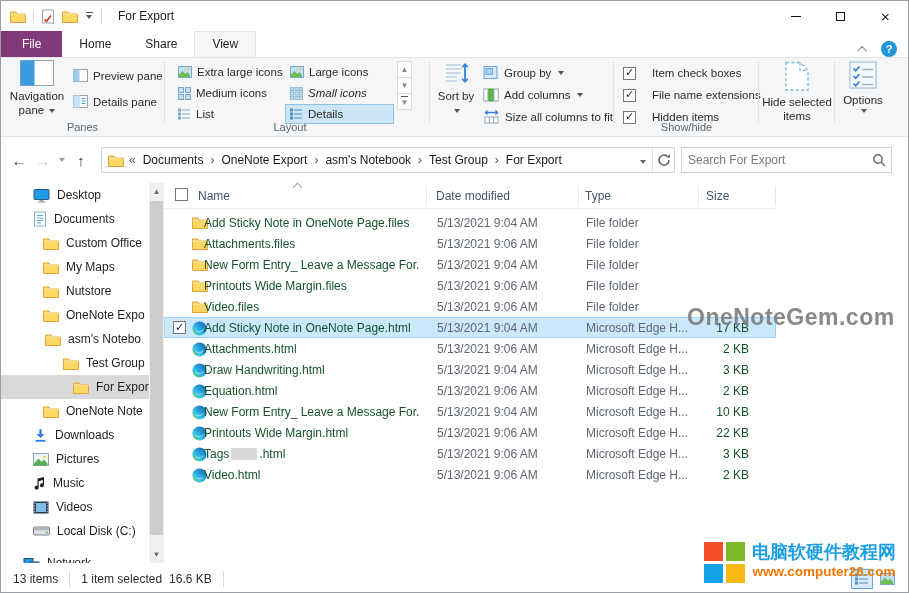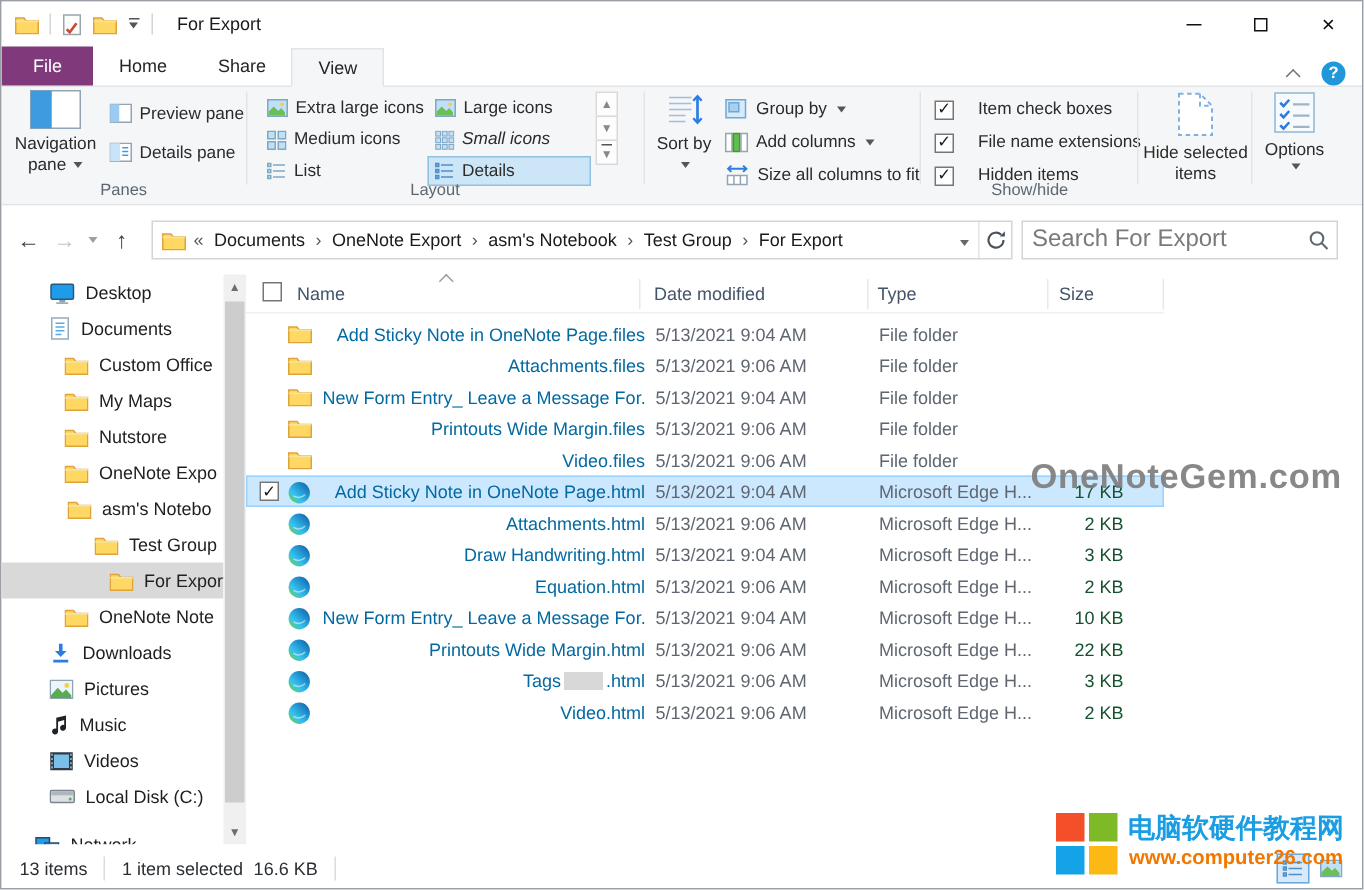--- a/index.html
+++ b/index.html
@@ -61,21 +61,21 @@
   .navbtn.disabled{color:#c0c4c8;}
   .tiny-chev{display:inline-block;border-left:3.5px solid transparent;border-right:3.5px solid transparent;border-top:4px solid #9aa0a6;}
   #breadcrumb{display:flex;align-items:center;height:26px;border:1px solid #d4d4d4;margin-left:8px;width:574px;padding-left:6px;background:#fff;}
   #crumb-items{display:flex;align-items:center;overflow:hidden;white-space:nowrap;flex:1;}
   .crumb{padding:0 4px;color:#1a1a1a;}
   .crumb-sep{color:#555;font-size:12px;padding:0 3px;}
   .crumb-prefix{color:#555;padding:0 3px 0 5px;}
   #crumb-drop{width:18px;text-align:center;}
   #refresh-btn{width:22px;height:24px;display:flex;align-items:center;justify-content:center;border-left:1px solid #e4e4e4;}
   #searchbox{display:flex;align-items:center;height:26px;border:1px solid #d4d4d4;margin-left:6px;width:211px;background:#fff;}
-  #searchbox input{flex:1;border:none;outline:none;font-size:16px;color:#333;padding:0 6px;min-width:0;}
+  #searchbox input{flex:1;border:none;outline:none;font-size:12px;color:#333;padding:0 6px;min-width:0;}
   #searchbox input::placeholder{color:#7a7a7a;opacity:1;}
   #search-icon{width:24px;display:flex;justify-content:center;}
 
   
   #main{position:absolute;left:0;top:182px;width:100%;height:380px;background:#fff;}
   #sidebar{position:absolute;left:0;top:0;width:148px;height:100%;overflow:hidden;}
   .side-item{height:24px;display:flex;align-items:center;gap:7px;white-space:nowrap;color:#1f1f1f;}
   .side-item.selected{background:var(--sidebar-selection);}
   .side-item .ic{flex:0 0 auto;}
   .side-gap{margin-top:8px;}
@@ -87,21 +87,21 @@
   #fl-header{position:absolute;left:0;top:0;width:612px;height:26px;border-bottom:1px solid #f0f0f0;color:#44546a;}
   #fl-header .hsep{position:absolute;top:3px;width:1px;height:20px;background:#e8e8e8;}
   .hcell{position:absolute;top:6px;}
   #sort-caret{position:absolute;left:130px;top:-1px;width:7px;height:7px;}
   #sort-caret::before{content:"";position:absolute;left:0;top:2px;width:6px;height:6px;border-left:1.4px solid #9aa0a6;border-top:1.4px solid #9aa0a6;transform:rotate(45deg);}
   #rows{position:absolute;left:0;top:29px;width:612px;}
   .frow{position:absolute;left:0;width:612px;height:21px;border:1px solid transparent;}
   .frow.sel{background:var(--selection-bg);border-color:var(--selection-border);}
   .frow .rcb{position:absolute;left:8px;top:3px;}
   .frow .ric{position:absolute;left:27px;top:3px;}
-  .fname{position:absolute;left:50px;top:3px;width:215px;overflow:hidden;white-space:nowrap;color:#0369a1;text-align:right;}
+  .fname{position:absolute;left:39px;top:3px;width:215px;overflow:hidden;white-space:nowrap;color:#14532d;}
   .redact{display:inline-block;width:26px;height:12px;background:#d8d8d8;vertical-align:-2px;margin:0 2px;}
   .fdate{position:absolute;left:272px;top:3px;color:#5f6670;}
   .ftype{position:absolute;left:421px;top:3px;color:#5f6670;}
   .fsize{position:absolute;left:480px;top:3px;width:104px;text-align:right;color:#14532d;}
 
   
   #statusbar{position:absolute;left:0;top:562px;width:100%;height:31px;background:#fff;display:flex;align-items:center;color:#2b2f33;}
   .st-sep{width:1px;height:16px;background:#dcdcdc;margin:0 11px;}
   #status-left{display:flex;align-items:center;padding-left:12px;}
   #view-toggles{margin-left:auto;display:flex;gap:3px;padding-right:10px;}
@@ -166,21 +166,21 @@
       <div class="win-btn">
           <span class="glyph-max"></span>
         </div>
       <div class="win-btn">
           <span class="glyph-close">×</span>
         </div>
     </div>
   </div>
 
   <div id="tabbar">
-    <div id="tabs" style="display:flex;align-items:flex-end;height:26px;margin-top:36px;">
+    <div id="tabs" style="display:flex;height:26px;margin-top:36px;">
         <div class="tab file">File</div>
         <div class="tab">Home</div>
         <div class="tab">Share</div>
         <div class="tab active">View</div>
       </div>
     <div id="tab-right">
       <span class="chev-up"></span>
       <span class="help-circle">?</span>
     </div>
   </div>

